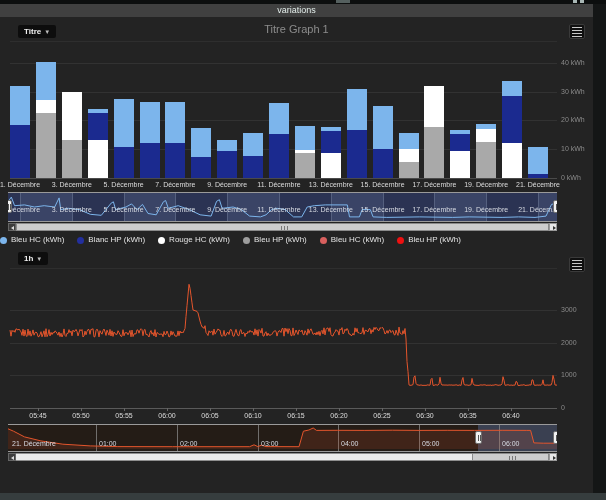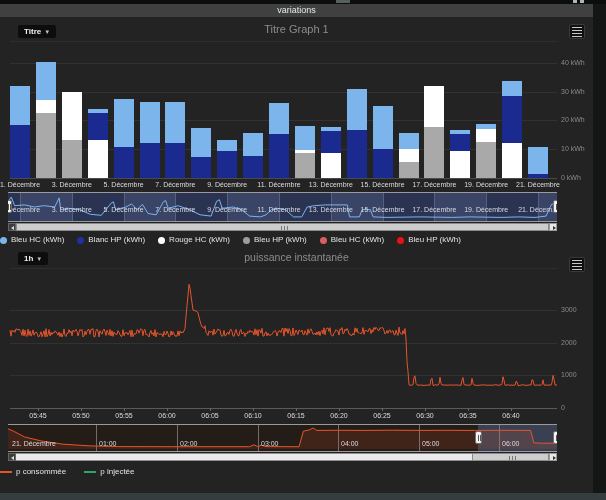--- a/index.html
+++ b/index.html
@@ -272,21 +272,20 @@
       </div>
       <div class="item">
         <div class="dot" style="background: rgb(238, 17, 17);"></div>
         <span>Bleu HP (kWh)</span>
       </div>
     </div>
 
   <div class="range-btn" style="left:18px;top:248px;">
     <span>1h</span><span class="caret">▼</span>
   </div>
-  <div class="chart-title" style="top:247px;font-size:10.5px;">puissance instantanée</div>
   <div class="burger" style="right:8px;top:253px;">
     <span><i></i><i></i><i></i><i></i></span>
   </div>
   <div class="divider" style="left:10px;top:264px;width:547px;"></div>
 
   <div id="plot2" class="plot" style="left:10px;top:277px;width:547px;height:127px;">
       <div class="gridline" style="top: 94.33px;"></div>
       <div class="gridline" style="top: 61.66px;"></div>
       <div class="gridline" style="top: 28.99px;"></div>
       <div class="axisline" style="top: 127px; background: rgb(90, 90, 90);"></div>
@@ -362,24 +361,14 @@
       <div class="sbtn" style="left: 541px; background: rgb(232, 232, 232); border: 1px solid rgb(153, 153, 153);">
         <div class="tri" style="left: 3px; border-top: 2px solid transparent; border-bottom: 2px solid transparent; border-left: 3px solid rgb(51, 51, 51);"></div>
       </div>
       <div class="sthumb grip" style="left: 464.248px; width: 76.752px;">
         <div style="position: absolute; top: 2px; left: 35.376px; width: 1px; height: 4px; background: rgb(119, 119, 119);"></div>
         <div style="position: absolute; top: 2px; left: 38.376px; width: 1px; height: 4px; background: rgb(119, 119, 119);"></div>
         <div style="position: absolute; top: 2px; left: 41.376px; width: 1px; height: 4px; background: rgb(119, 119, 119);"></div>
       </div>
     </div>
 
-  <div id="legend2" class="legend" style="top:463px;gap:18px;">
-      <div class="item">
-        <div class="dash" style="background: rgb(228, 85, 44);"></div>
-        <span>p consommée</span>
-      </div>
-      <div class="item">
-        <div class="dash" style="background: rgb(40, 168, 107);"></div>
-        <span>p injectée</span>
-      </div>
-    </div>
 
 </div>
 
 </body></html>

